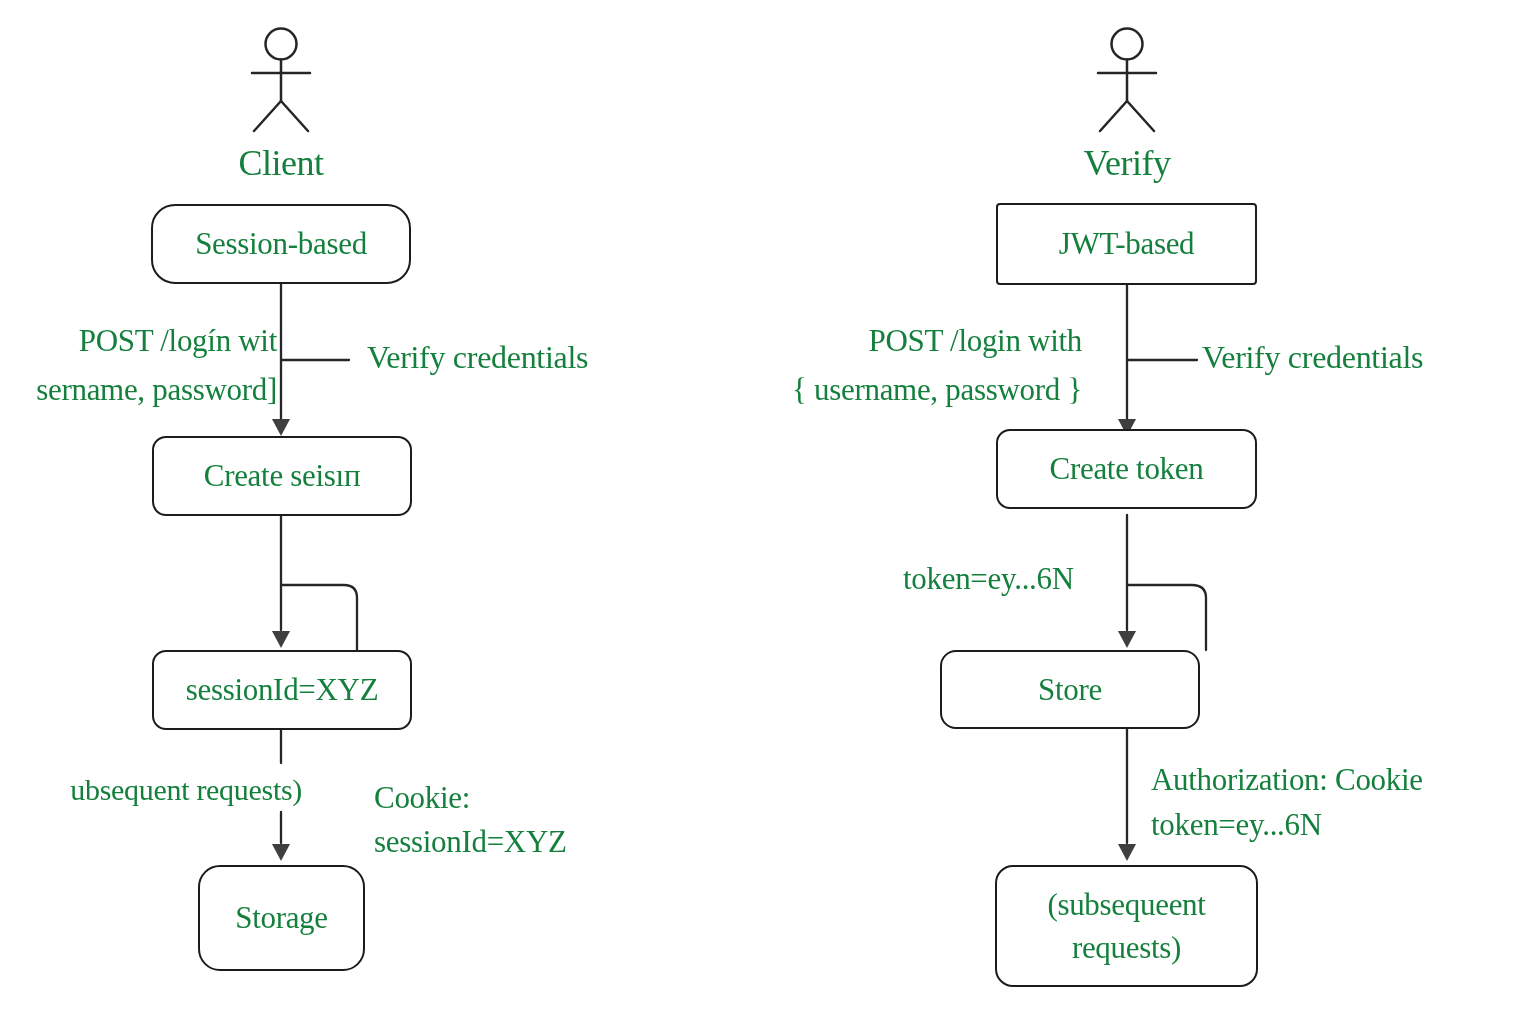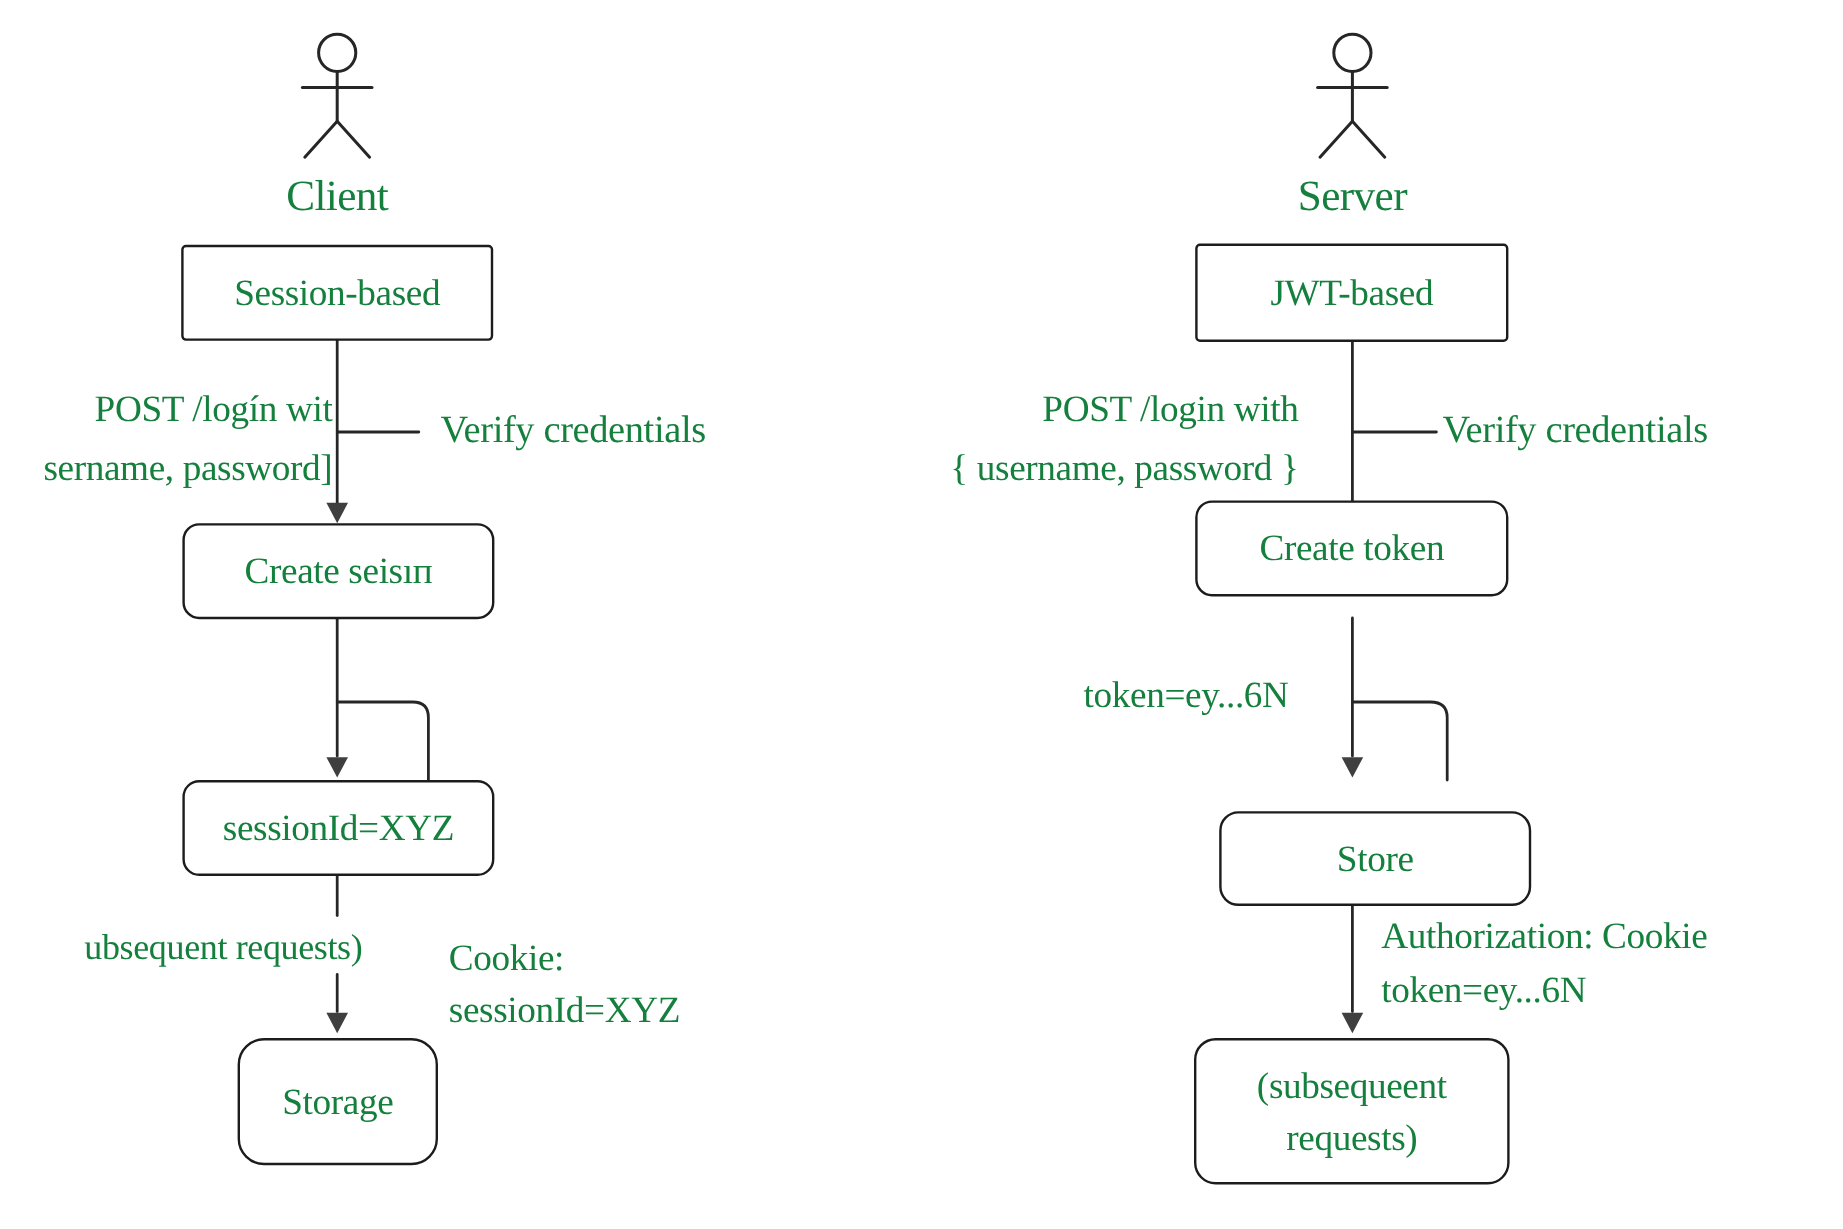--- a/index.html
+++ b/index.html
@@ -77,30 +77,30 @@
       <path d="M1127 360 H1197"></path>
       <path d="M1127 515 V630"></path>
       <path d="M1118 631 H1136 L1127 648 Z" fill="#3f3f3f" stroke="none"></path>
       <path d="M1127 585 H1192 Q1206 585 1206 598 V650"></path>
       <path d="M1127 729 V843"></path>
       <path d="M1118 844 H1136 L1127 861 Z" fill="#3f3f3f" stroke="none"></path>
     </g>
   </svg>
 
   <div class="actor-lbl" style="left:171px;top:142px;width:220px;">Client</div>
-  <div class="actor-lbl" style="left:1017px;top:142px;width:220px;">Server</div>
+  <div class="actor-lbl" style="left:1017px;top:142px;width:220px;">Verify</div>
 
-  <div class="node" style="left:151px;top:204px;width:260px;height:80px;border-radius:4px;">Session-based</div>
+  <div class="node" style="left:151px;top:204px;width:260px;height:80px;border-radius:24px;">Session-based</div>
   <div class="node" style="left:152px;top:436px;width:260px;height:80px;border-radius:14px;">Create seisıп</div>
   <div class="node" style="left:152px;top:650px;width:260px;height:80px;border-radius:14px;">sessionId=XYZ</div>
   <div class="node" style="left:198px;top:865px;width:167px;height:106px;border-radius:22px;">Storage</div>
 
   <div class="node" style="left:996px;top:203px;width:261px;height:82px;border-radius:4px;">JWT-based</div>
-  <div class="node" style="left:996px;top:417px;width:261px;height:80px;border-radius:14px;">Create token</div>
-  <div class="node" style="left:1016px;top:650px;width:260px;height:79px;border-radius:16px;margin-top:26px;">Store</div>
+  <div class="node" style="left:996px;top:429px;width:261px;height:80px;border-radius:14px;">Create token</div>
+  <div class="node" style="left:940px;top:650px;width:260px;height:79px;border-radius:16px;">Store</div>
   <div class="node" style="left:995px;top:865px;width:263px;height:122px;border-radius:18px;line-height:43px;align-items:center;">
     <div>
       <div>(subsequeent</div>
       <div>requests)</div>
     </div>
   </div>
 
   <div class="lbl" style="left:-20px;top:316px;width:297px;text-align:right;">
     <div>POST /logín wit</div>
     <div>sername, password]</div>

